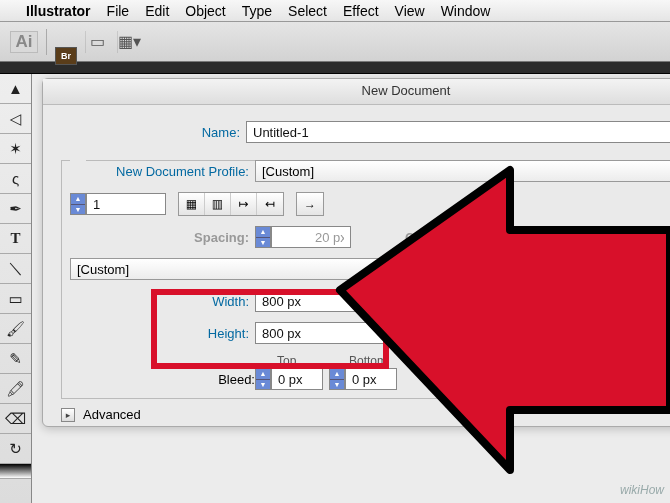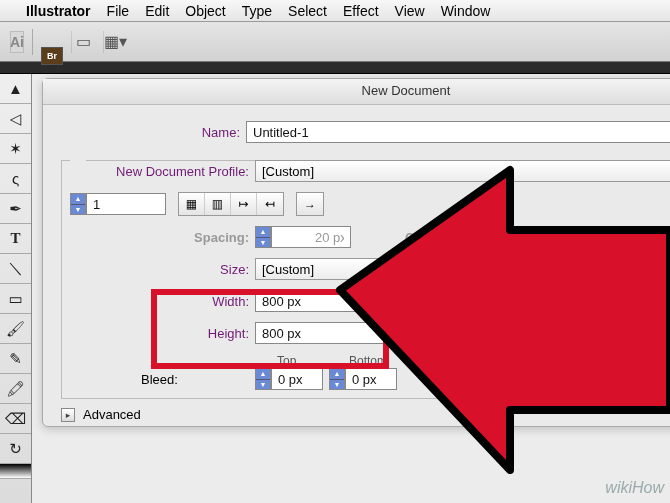--- a/index.html
+++ b/index.html
@@ -3,60 +3,60 @@
 <meta charset="utf-8">
 <style>
   * { box-sizing: border-box; }
   body { margin:0; font-family: "Lucida Grande", Helvetica, Arial, sans-serif; font-size:13px; background:#f0f0f0; width:670px; height:503px; overflow:hidden; position:relative; }
   
   .menubar { height:22px; background:linear-gradient(#f7f7f7,#e5e5e5); border-bottom:1px solid #999; display:flex; align-items:center; padding:0 10px; gap:16px; font-size:14px; }
   .menubar .apple { font-size:15px; }
   .menubar span.app { font-weight:bold; }
   
   .controlbar { height:40px; background:linear-gradient(#e5e5e5,#d2d2d2); border-bottom:1px solid #777; display:flex; align-items:center; padding:0 10px; gap:8px; }
-  .ai-badge { width:14px; height:22px; display:flex; align-items:center; justify-content:center; background:#d9d9d9; color:#888; font-weight:bold; font-size:14px; border:1px solid #bbb; }
+  .ai-badge { width:28px; height:22px; display:flex; align-items:center; justify-content:center; background:#d9d9d9; color:#888; font-weight:bold; font-size:17px; border:1px solid #bbb; }
   .br-badge { width:22px; height:18px; background:#5a3d1a; color:#fff; font-size:9px; display:flex; align-items:center; justify-content:center; border:1px solid #555; font-weight:bold;margin-top:28px; }
   .ctrl-icon { width:24px; height:22px; display:flex; align-items:center; justify-content:center; color:#555; font-size:16px; border-left:1px solid rgba(0,0,0,.1); padding:0 4px; }
   .darkstrip { height:12px; background:#2b2b2b; border-bottom:1px solid #000; }
   
   .workarea { position:absolute; top:74px; left:0; right:0; bottom:0; display:flex; }
   .toolbox { width:32px; background:linear-gradient(#eee,#dcdcdc); border-right:1px solid #888; display:flex; flex-direction:column; }
   .toolbox .slot { height:30px; border-bottom:1px solid #aaa; display:flex; align-items:center; justify-content:center; font-size:15px; color:#222; }
   .toolbox .slot.grad { background:linear-gradient(#000,#fff); height:15px; }
   
   .canvas { flex:1; background:#ececec; position:relative; }
   .dialog { position:absolute; left:10px; top:4px; right:-100px; background:#eaeaea; border:1px solid #aaa; border-radius:6px; box-shadow:0 2px 10px rgba(0,0,0,.2); }
   .dialog-title { text-align:center; padding:4px 0 6px; font-size:13px; color:#333; background:linear-gradient(#f3f3f3,#dedede); border-bottom:1px solid #bbb; }
   .dialog-body { padding:12px 18px 4px 18px; }
   .row { display:flex; align-items:center; margin:4px 0 10px; }
-  .row .lbl { width:185px; text-align:right; padding-right:6px; color:#701a75; }
+  .row .lbl { width:185px; text-align:right; padding-right:6px; color:#0369a1; }
   .row .lbl.dim { color:#999;font-weight:bold; }
   .txt { height:22px; border:1px solid #888; background:#fff; padding:2px 6px; font-size:13px; color:#111; }
   .txt.dim { color:#999;padding-left:43px; }
   .sel { height:22px; border:1px solid #999; background:linear-gradient(#fff,#ececec); padding:2px 6px; font-size:13px; display:flex; justify-content:space-between; align-items:center; }
   .stepper { width:16px; height:22px; border:1px solid #888; display:flex; flex-direction:column; background:#6a8ad6; }
   .stepper div { flex:1; display:flex; align-items:center; justify-content:center; font-size:7px; color:#fff; }
   .stepper div:first-child { border-bottom:1px solid #557; }
   .icongroup { display:flex; margin-left:12px; border:1px solid #999; }
   .icongroup span { width:26px; height:22px; display:flex; align-items:center; justify-content:center; font-size:12px; background:linear-gradient(#fff,#e5e5e5); border-right:1px solid #ccc; }
   .icongroup span:last-child { border-right:none; }
   fieldset { border:1px solid #bbb; margin:0 0 8px 0; padding:10px 8px 8px; }
   fieldset legend { padding:0 6px; color:#333; font-size:13px; }
   .bleed-row { display:flex; align-items:center; }
-  .bleed-row .lbl { width:185px; text-align:center; padding-right:6px; }
+  .bleed-row .lbl { width:185px; text-align:right; }
   .bleed-heads { display:flex; margin-left:207px; }
   .bleed-heads span { width:72px; font-size:12px; color:#555; }
   .adv-row { display:flex; align-items:center; margin-top:6px; }
   .disclosure { width:14px; height:14px; border:1px solid #888; background:linear-gradient(#fff,#ddd); display:flex; align-items:center; justify-content:center; font-size:9px; color:#444; margin-right:8px; }
   
   .hi { position:absolute; border:6px solid #d8102a; pointer-events:none; }
   
   .arrow { position:absolute; pointer-events:none; }
   
-  .wm { position:absolute; right:6px; bottom:6px; color:#9aa; font-size:16px; font-style:italic; }
+  .wm { position:absolute; right:6px; bottom:6px; color:#9aa; font-size:12px; font-style:italic; }
 </style>
 </head>
 <body>
 
 <div class="menubar">
   <span class="apple"></span>
   <span class="app">Illustrator</span>
   <span>File</span>
   <span>Edit</span>
   <span>Object</span>
@@ -141,21 +141,20 @@
             <input class="txt dim" style="width: 80px;" value="20 px">
             <span class="lbl dim" style="width:120px">Columns:</span>
             <div class="stepper" style="opacity:.5">
                 <div>▲</div>
                 <div>▼</div>
               </div>
             <input class="txt dim" style="width: 60px;" value="1">
           </div>
 
           <div class="row">
-            <span class="lbl">Size:</span>
             <div class="sel" style="flex:1">
               <span>[Custom]</span>
             </div>
           </div>
 
           <div class="row">
             <span class="lbl">Width:</span>
             <input class="txt" style="width: 130px;" value="800 px">
           </div>
 

